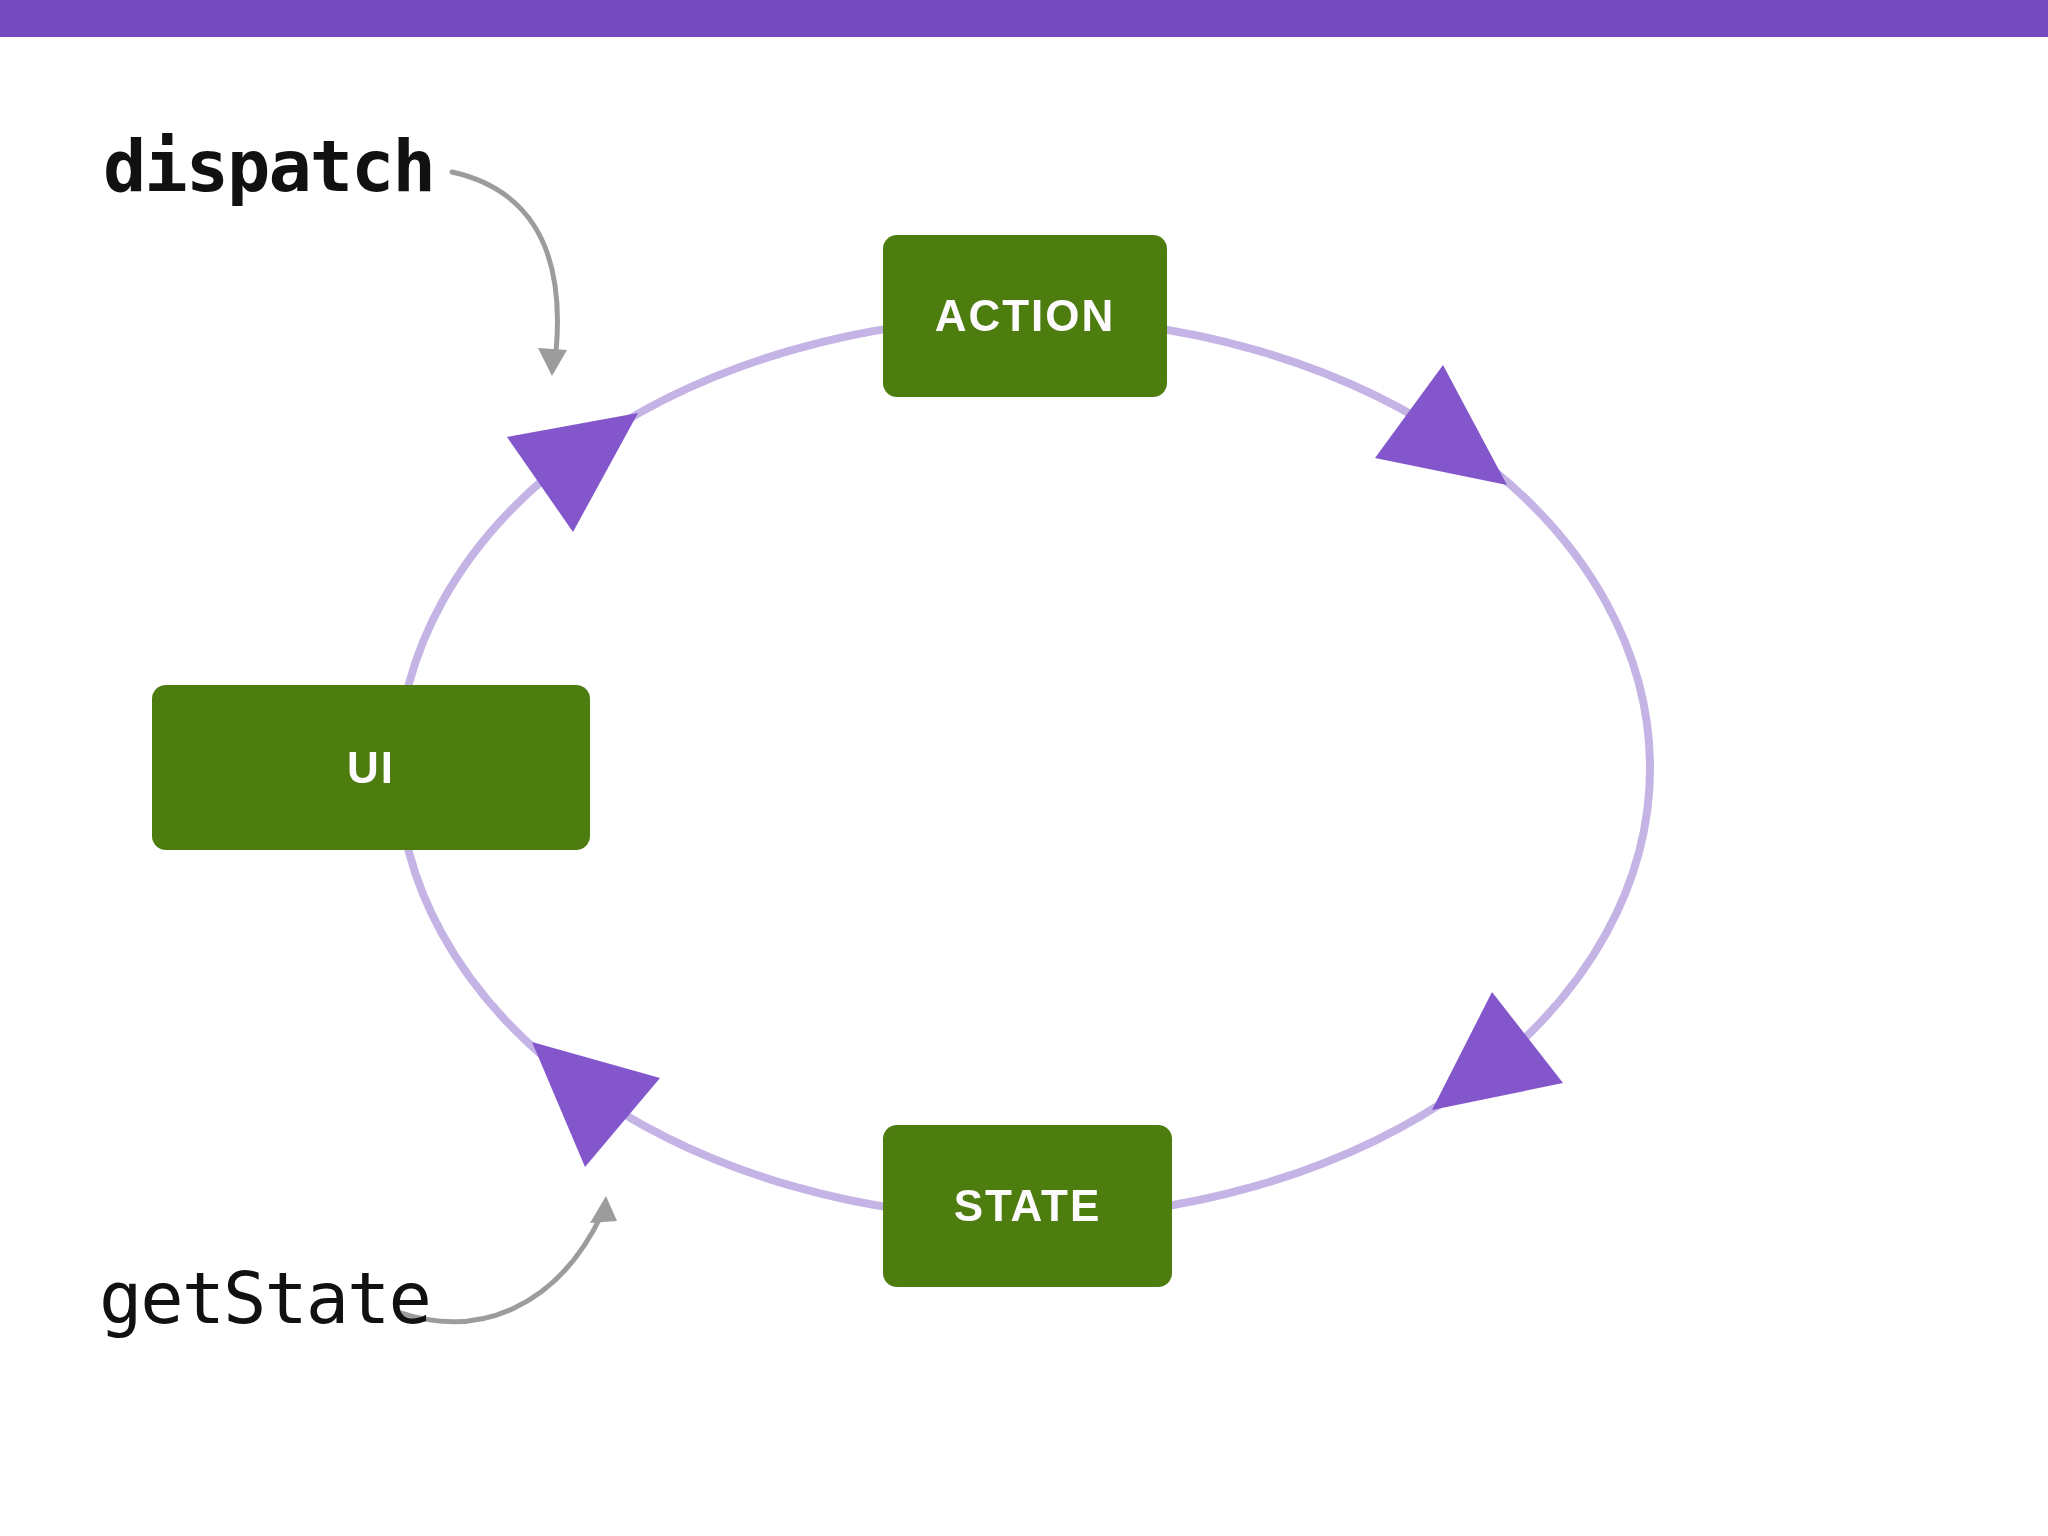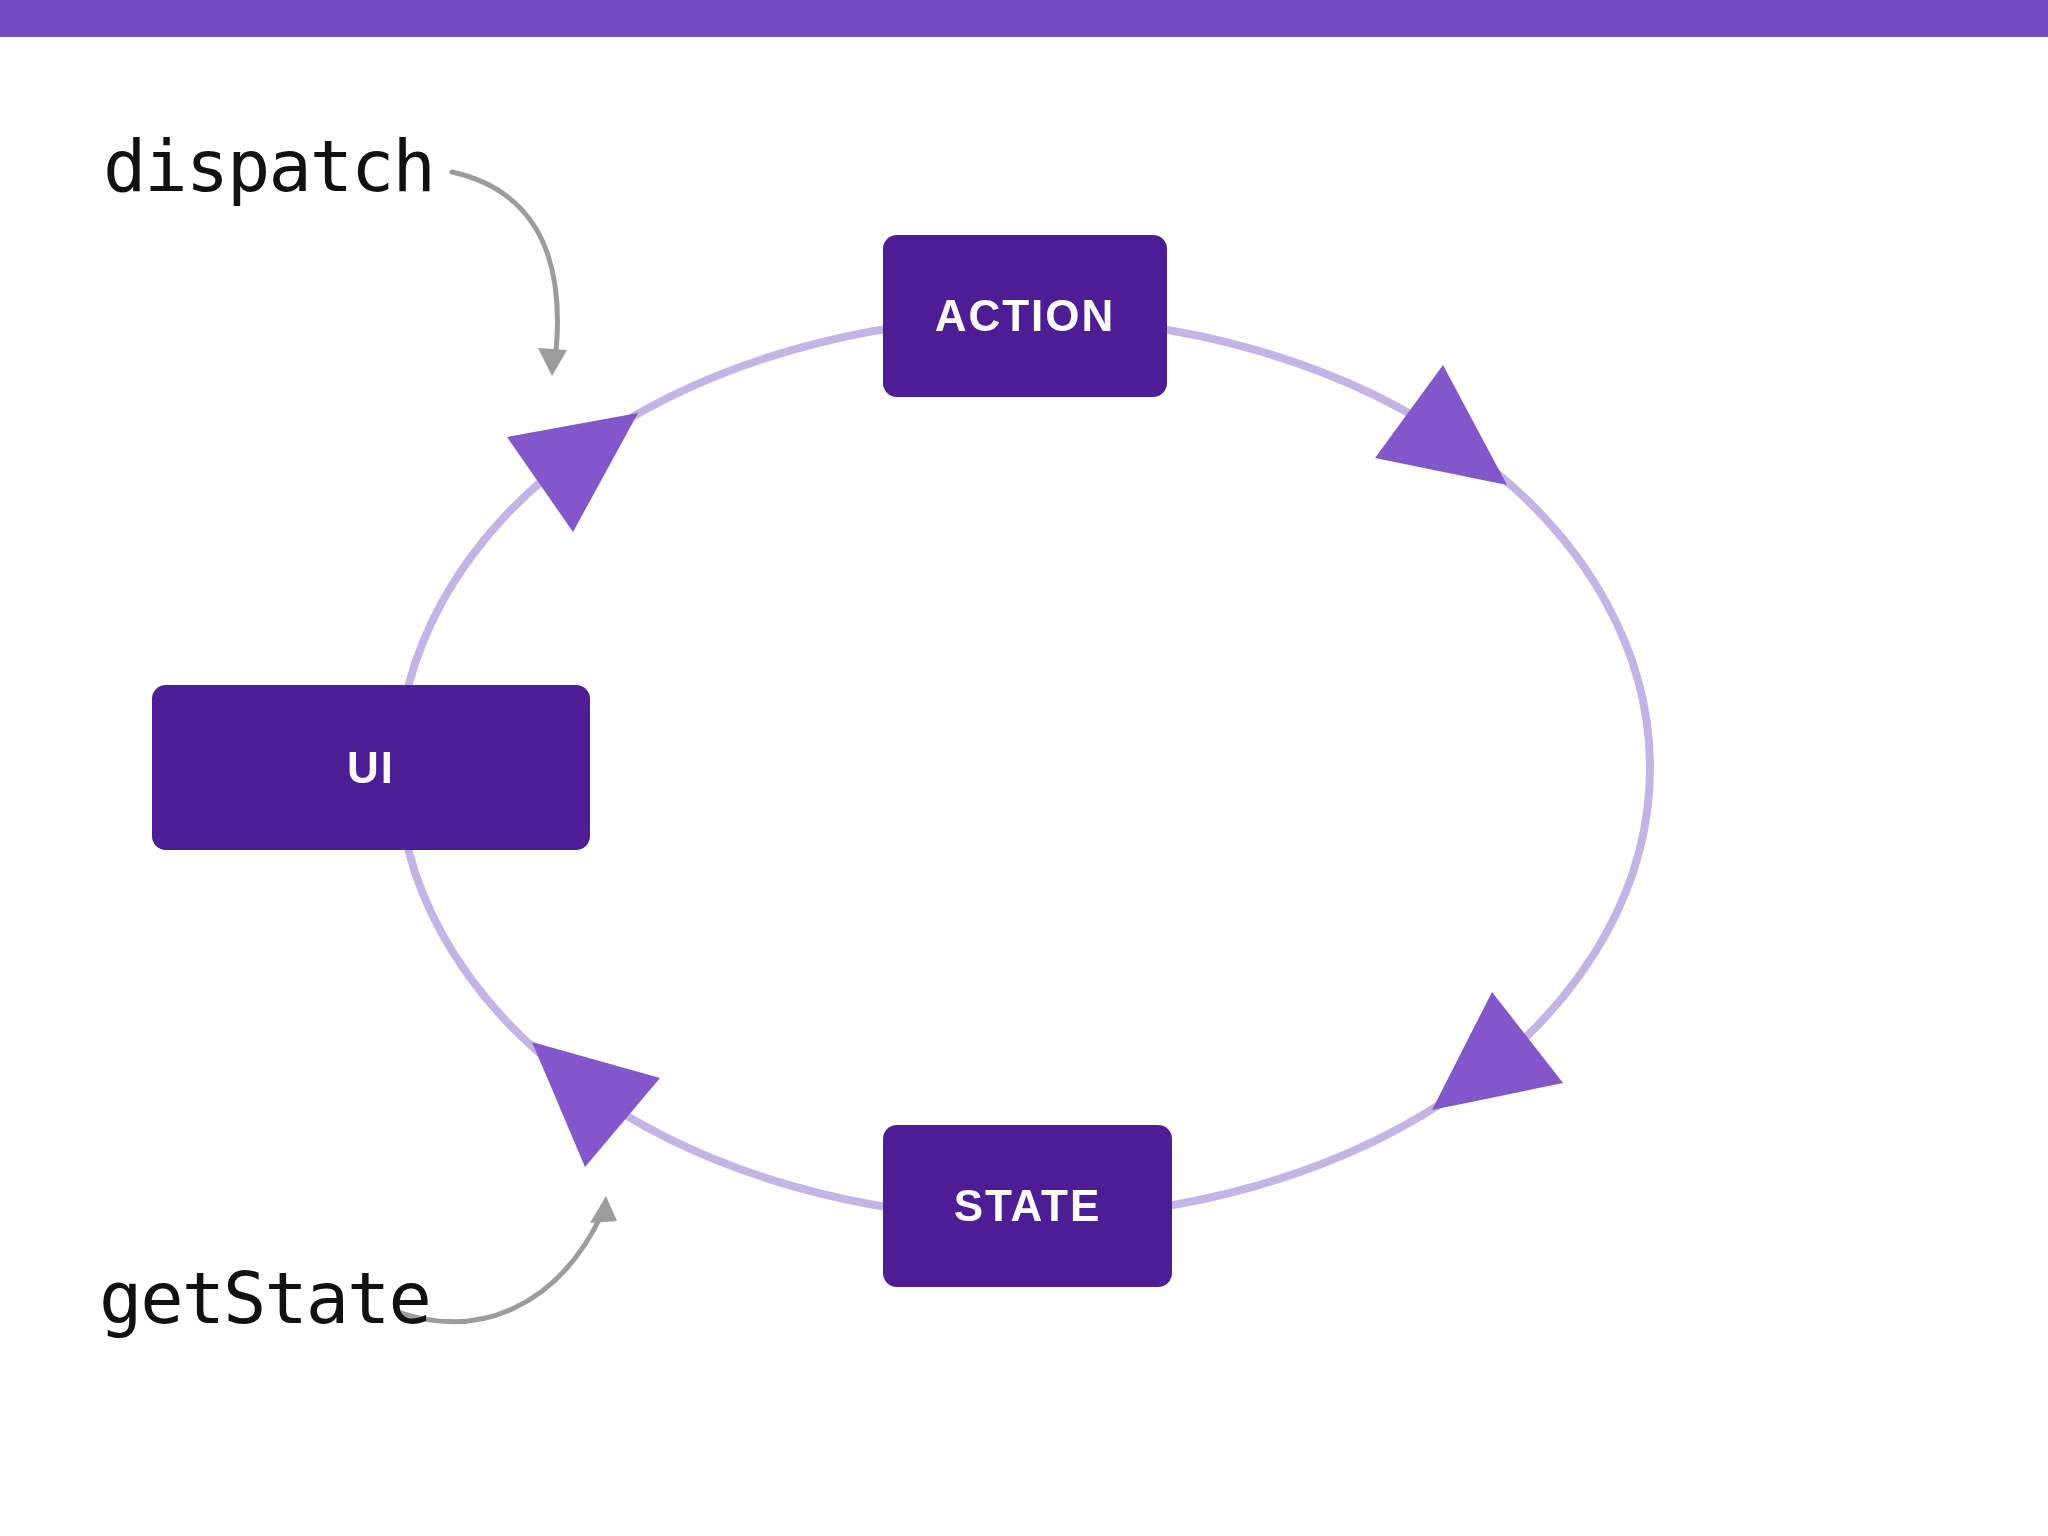--- a/index.html
+++ b/index.html
@@ -19,21 +19,21 @@
   }
   .ring-svg {
     position: absolute;
     left: 0; top: 0;
     width: 2048px; height: 1536px;
     z-index: 1;
   }
   .node {
     position: absolute;
     z-index: 2;
-    background: #4c1d95;
+    background: #4d7c0f;
     border-radius: 14px;
     display: flex;
     align-items: center;
     justify-content: center;
   }
   .node-label {
     color: #FDFBFE;
     font-weight: bold;
     font-size: 44px;
     letter-spacing: 2px;
@@ -46,21 +46,21 @@
   .code-label {
     position: absolute;
     z-index: 3;
     font-family: "DejaVu Sans Mono", "Liberation Mono", monospace;
     font-size: 72px;
     letter-spacing: -2px;
     color: #111111;
     line-height: 1;
     white-space: nowrap;
   }
-  .label-dispatch { left: 103px; top: 130px; }
+  .label-dispatch { left: 103px; top: 130px; font-weight: bold; }
   .label-getstate { left: 99px;  top: 1262px; }
 </style>
 </head>
 <body>
 
 <div class="stage">
 
   <div class="topbar"></div>
 
   <svg class="ring-svg" viewBox="0 0 2048 1536" xmlns="http://www.w3.org/2000/svg">

